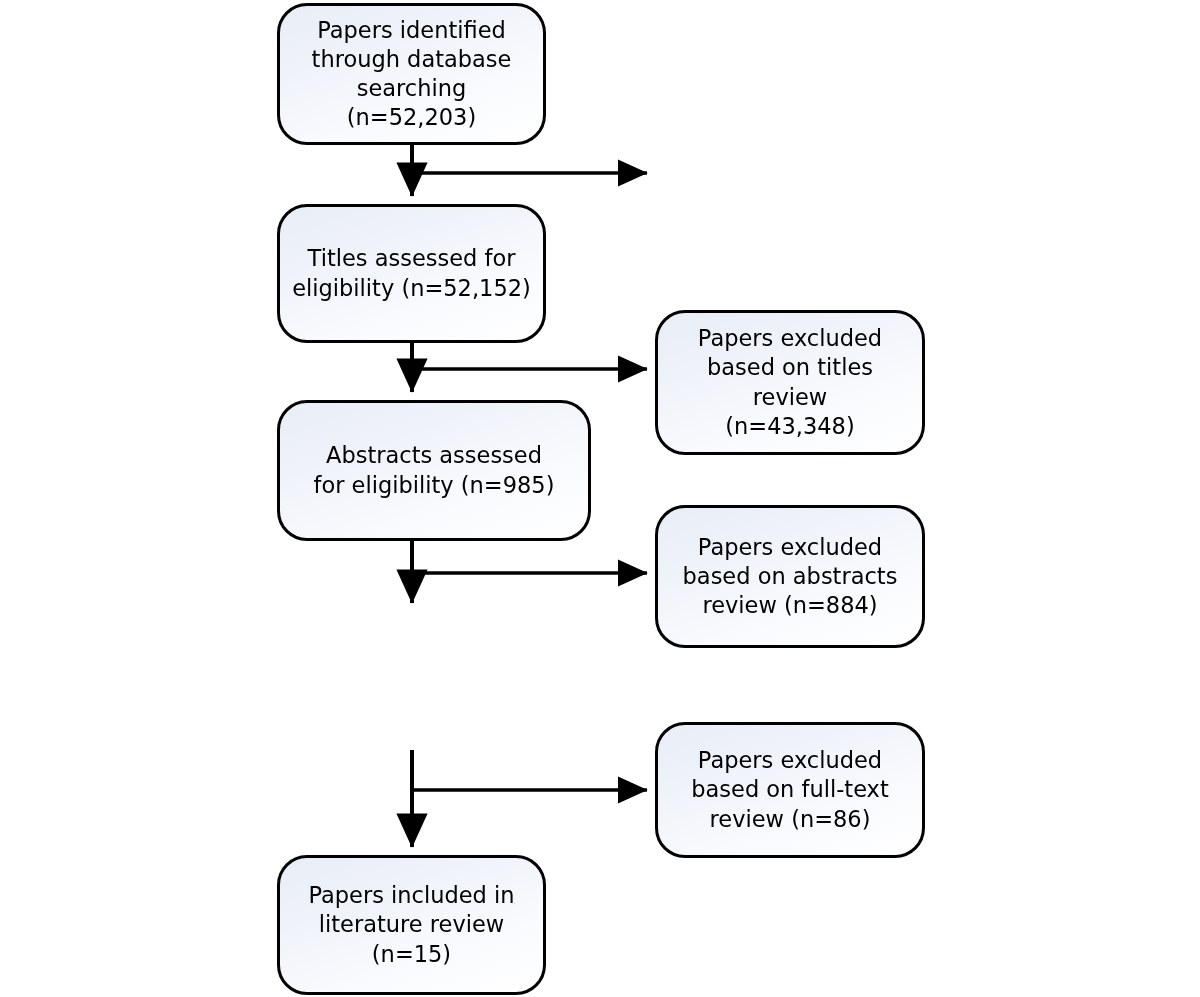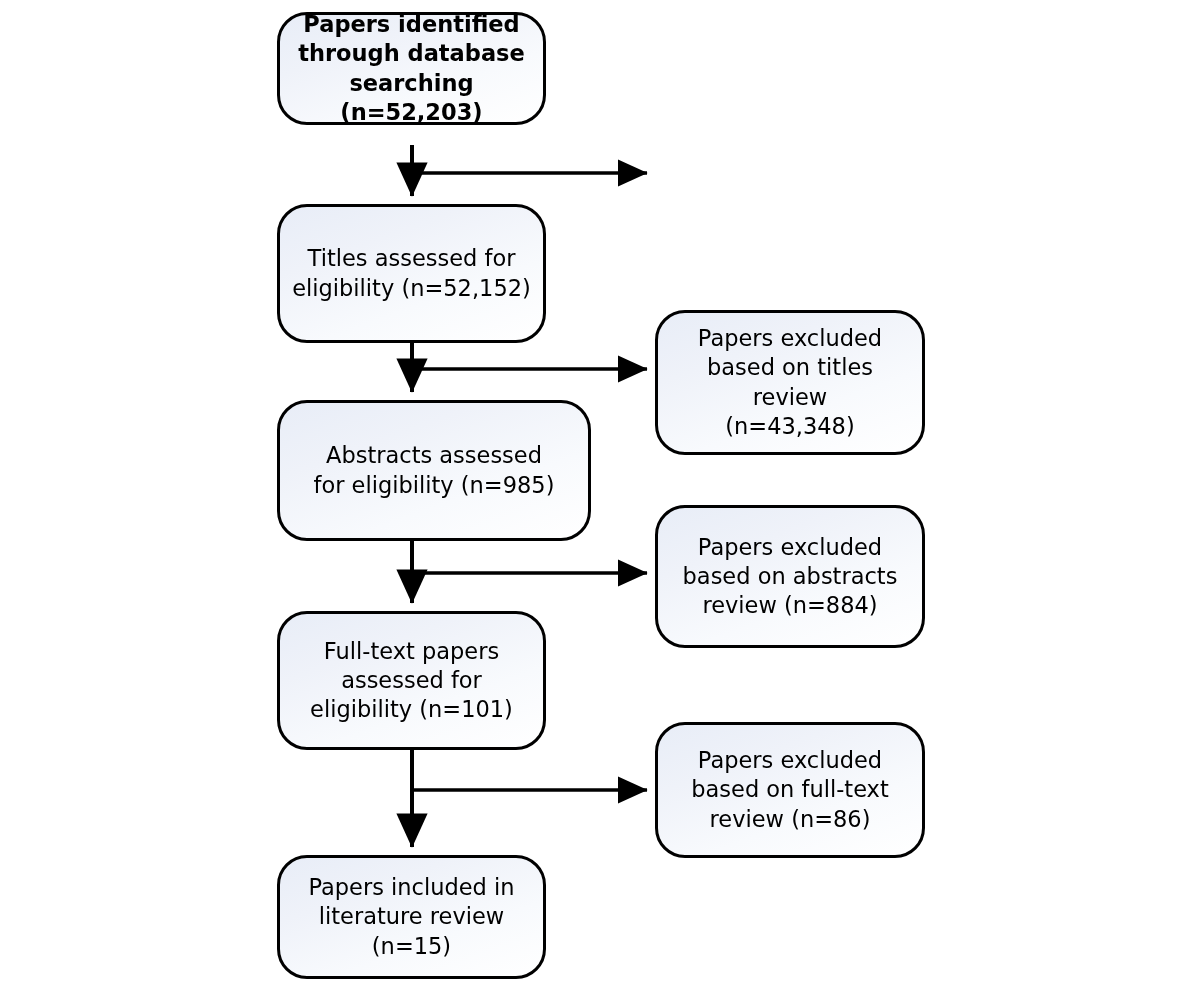--- a/index.html
+++ b/index.html
@@ -42,25 +42,25 @@
     line-height: 1.30;
     padding: 4px 10px;
     white-space: pre-line;
   }
   .node .node-text {
     display: block;
     width: 100%;
     white-space: pre-line;
   }
   
-  .main-1 { left: 277px; top: 12px;   width: 269px; height: 113px; font-weight: bold; }
+  .main-1 { left: 277px; top: 3px;   width: 269px; height: 142px; }
   .main-2 { left: 277px; top: 204px; width: 269px; height: 139px; }
   .main-3 { left: 277px; top: 400px; width: 314px; height: 141px; }
   .main-4 { left: 277px; top: 611px; width: 269px; height: 139px; }
-  .main-5 { left: 277px; top: 855px; width: 269px; height: 124px; }
+  .main-5 { left: 277px; top: 855px; width: 269px; height: 140px; }
   
   .side-1 { left: 655px; top: 110px; width: 270px; height: 127px; }
   .side-2 { left: 655px; top: 310px; width: 270px; height: 145px; }
   .side-3 { left: 655px; top: 505px; width: 270px; height: 143px; }
   .side-4 { left: 655px; top: 722px; width: 270px; height: 136px; }
 </style>
 </head>
 <body>
 
 <div id="diagram">
@@ -111,25 +111,20 @@
   <div class="node main-2">
     <span class="node-text">Titles assessed for
 eligibility (n=52,152)</span>
   </div>
 
   <div class="node main-3">
     <span class="node-text">Abstracts  assessed
 for eligibility (n=985)</span>
   </div>
 
-  <div class="node main-4">
-    <span class="node-text">Full-text papers
-assessed for
-eligibility (n=101)</span>
-  </div>
 
   <div class="node main-5">
     <span class="node-text">Papers included in
 literature review
 (n=15)</span>
   </div>
 
 
   <div class="node side-2">
     <span class="node-text">Papers excluded

